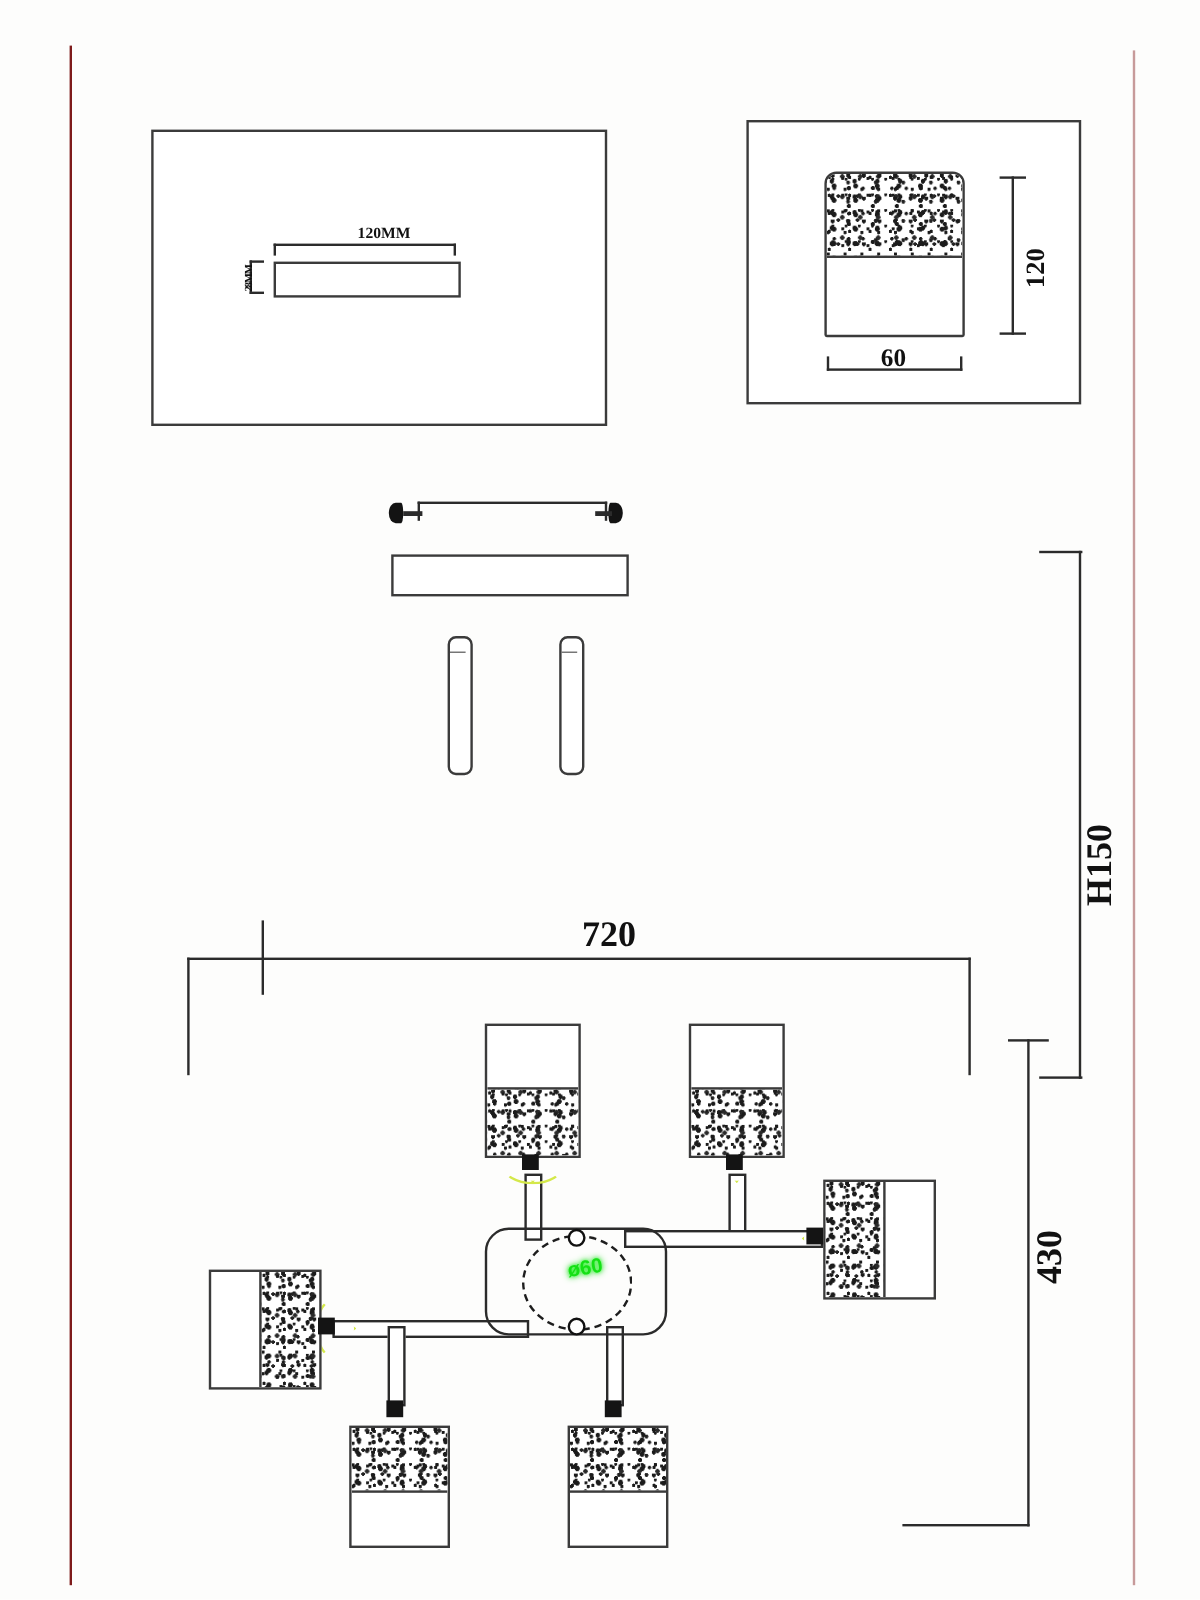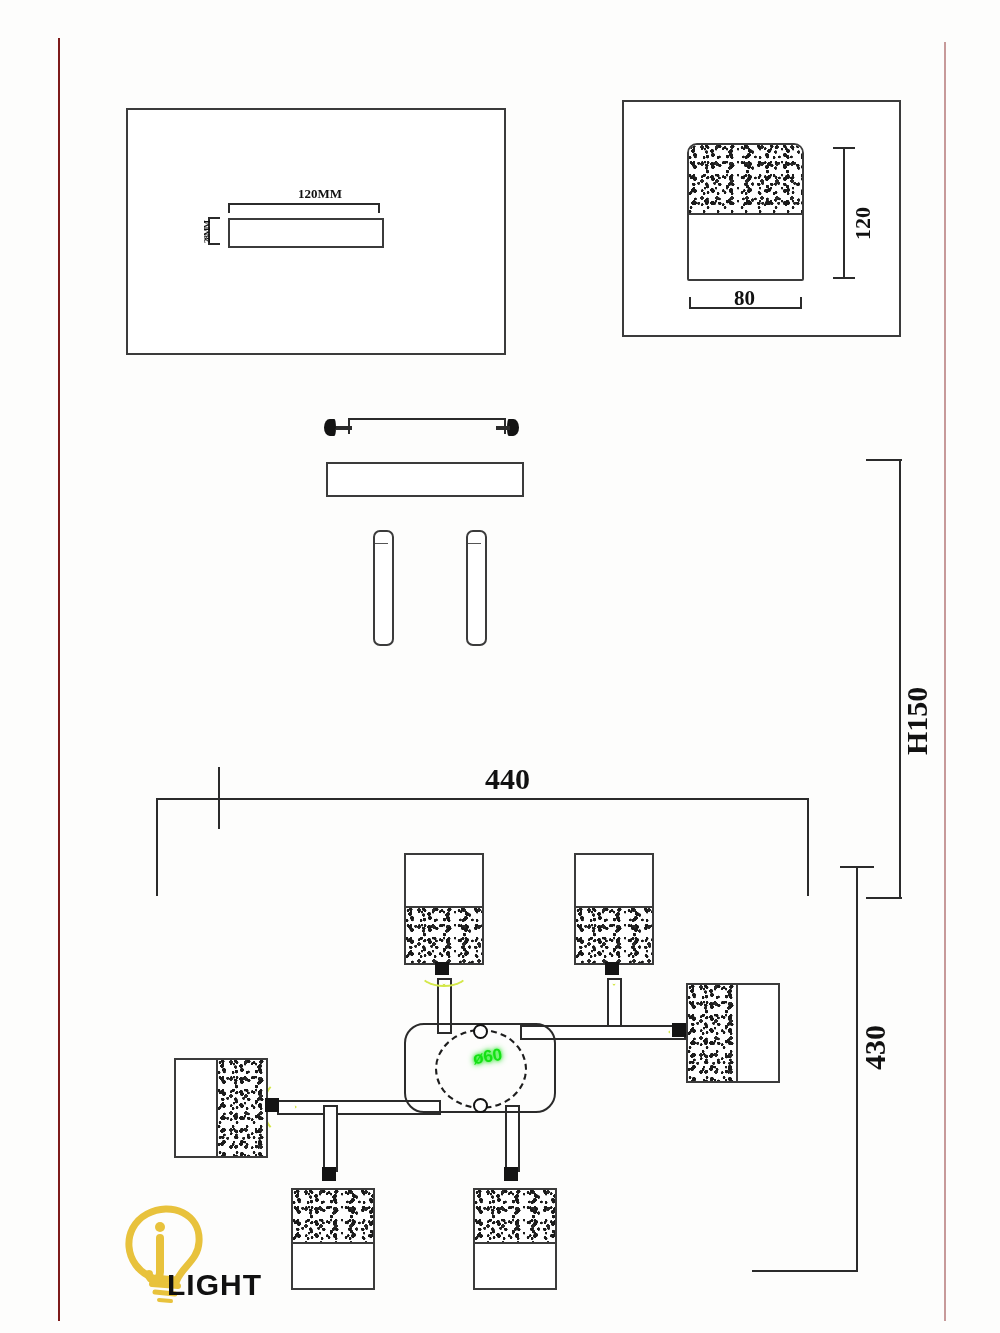--- a/index.html
+++ b/index.html
@@ -115,21 +115,21 @@
     </div>
 
     <div class="ln vln" style="left:843px;top:147px;height:132px;"></div>
     <div class="ln hln" style="left:833px;top:147px;width:22px;"></div>
     <div class="ln hln" style="left:833px;top:277px;width:22px;"></div>
     <div class="dim-txt rot90" style="left:850px;top:240px;font-size:22px;">120</div>
 
     <div class="ln hln" style="left:689px;top:307px;width:113px;"></div>
     <div class="ln vln" style="left:689px;top:297px;height:12px;"></div>
     <div class="ln vln" style="left:800px;top:297px;height:12px;"></div>
-    <div class="dim-txt" style="left:734px;top:286px;font-size:21px;">80</div>
+    <div class="dim-txt" style="left:734px;top:286px;font-size:21px;">60</div>
   </div>
 
   <div>
 
     <div class="ln hln" style="left:348px;top:418px;width:158px;"></div>
     <div class="ln vln" style="left:348px;top:418px;height:16px;"></div>
     <div class="ln vln" style="left:504px;top:418px;height:16px;"></div>
 
     <div class="screw-head" style="left:324px;top:419px;width:12px;height:17px;"></div>
     <div class="ln hln" style="left:336px;top:426px;width:16px;height:4px;"></div>
@@ -158,21 +158,21 @@
     <div class="ln hln" style="left:840px;top:866px;width:34px;"></div>
     <div class="ln hln" style="left:752px;top:1270px;width:106px;"></div>
     <div class="dim-txt rot90" style="left:858px;top:1070px;font-size:30px;">430</div>
   </div>
 
   <div>
     <div class="ln hln" style="left:156px;top:798px;width:653px;"></div>
     <div class="ln vln" style="left:156px;top:798px;height:98px;"></div>
     <div class="ln vln" style="left:807px;top:798px;height:98px;"></div>
     <div class="ln vln" style="left:218px;top:767px;height:62px;"></div>
-    <div class="dim-txt" style="left:485px;top:762px;font-size:30px;">440</div>
+    <div class="dim-txt" style="left:485px;top:762px;font-size:30px;">720</div>
   </div>
 
   <div>
 
     <div class="arm" style="left:437px;top:978px;width:11px;height:52px;"></div>
 
     <div class="arm" style="left:607px;top:978px;width:11px;height:52px;"></div>
 
     <div class="arm" style="left:520px;top:1025px;width:162px;height:11px;"></div>
 
@@ -238,28 +238,14 @@
       <div class="glow" style="left:487px;top:1175px;width:48px;height:30px;clip-path:polygon(50% 0,100% 100%,0 100%);border-color:#d4e84a;border-radius:50%;"></div>
       <div style="position:absolute;left:473px;top:1188px;width:80px;height:98px;
                   border:2px solid #3b3b3b;background:#fff;overflow:hidden;">
         <div class="speck" style="position:absolute;left:0;top:0;width:100%;height:52px;border-bottom:2px solid #3b3b3b;"></div>
       </div>
       <div class="socket" style="left:504px;top:1167px;width:14px;height:14px;"></div>
     </div>
 
   </div>
 
-  <div class="logo">
-    <svg width="150" height="115" viewBox="0 0 150 115">
-
-      <path d="M48 78 C18 66, 16 28, 42 14 C66 1, 96 14, 94 42 C93 60, 78 66, 72 80 L48 78 Z" fill="none" stroke="#e8c23c" stroke-width="7" stroke-linecap="round"></path>
-
-      <path d="M47 84 L73 86" fill="none" stroke="#e8c23c" stroke-width="6" stroke-linecap="round"></path>
-      <path d="M50 92 L70 94" fill="none" stroke="#e8c23c" stroke-width="5" stroke-linecap="round"></path>
-      <path d="M54 100 L66 101" fill="none" stroke="#e8c23c" stroke-width="4" stroke-linecap="round"></path>
-
-      <circle cx="55" cy="27" r="5" fill="#e8c23c"></circle>
-      <path d="M55 38 L55 72 C55 82, 44 82, 44 74" fill="none" stroke="#e8c23c" stroke-width="8" stroke-linecap="round"></path>
-    </svg>
-    <div class="logo-txt">LIGHT</div>
-  </div>
 
 </div>
 
 </body></html>

